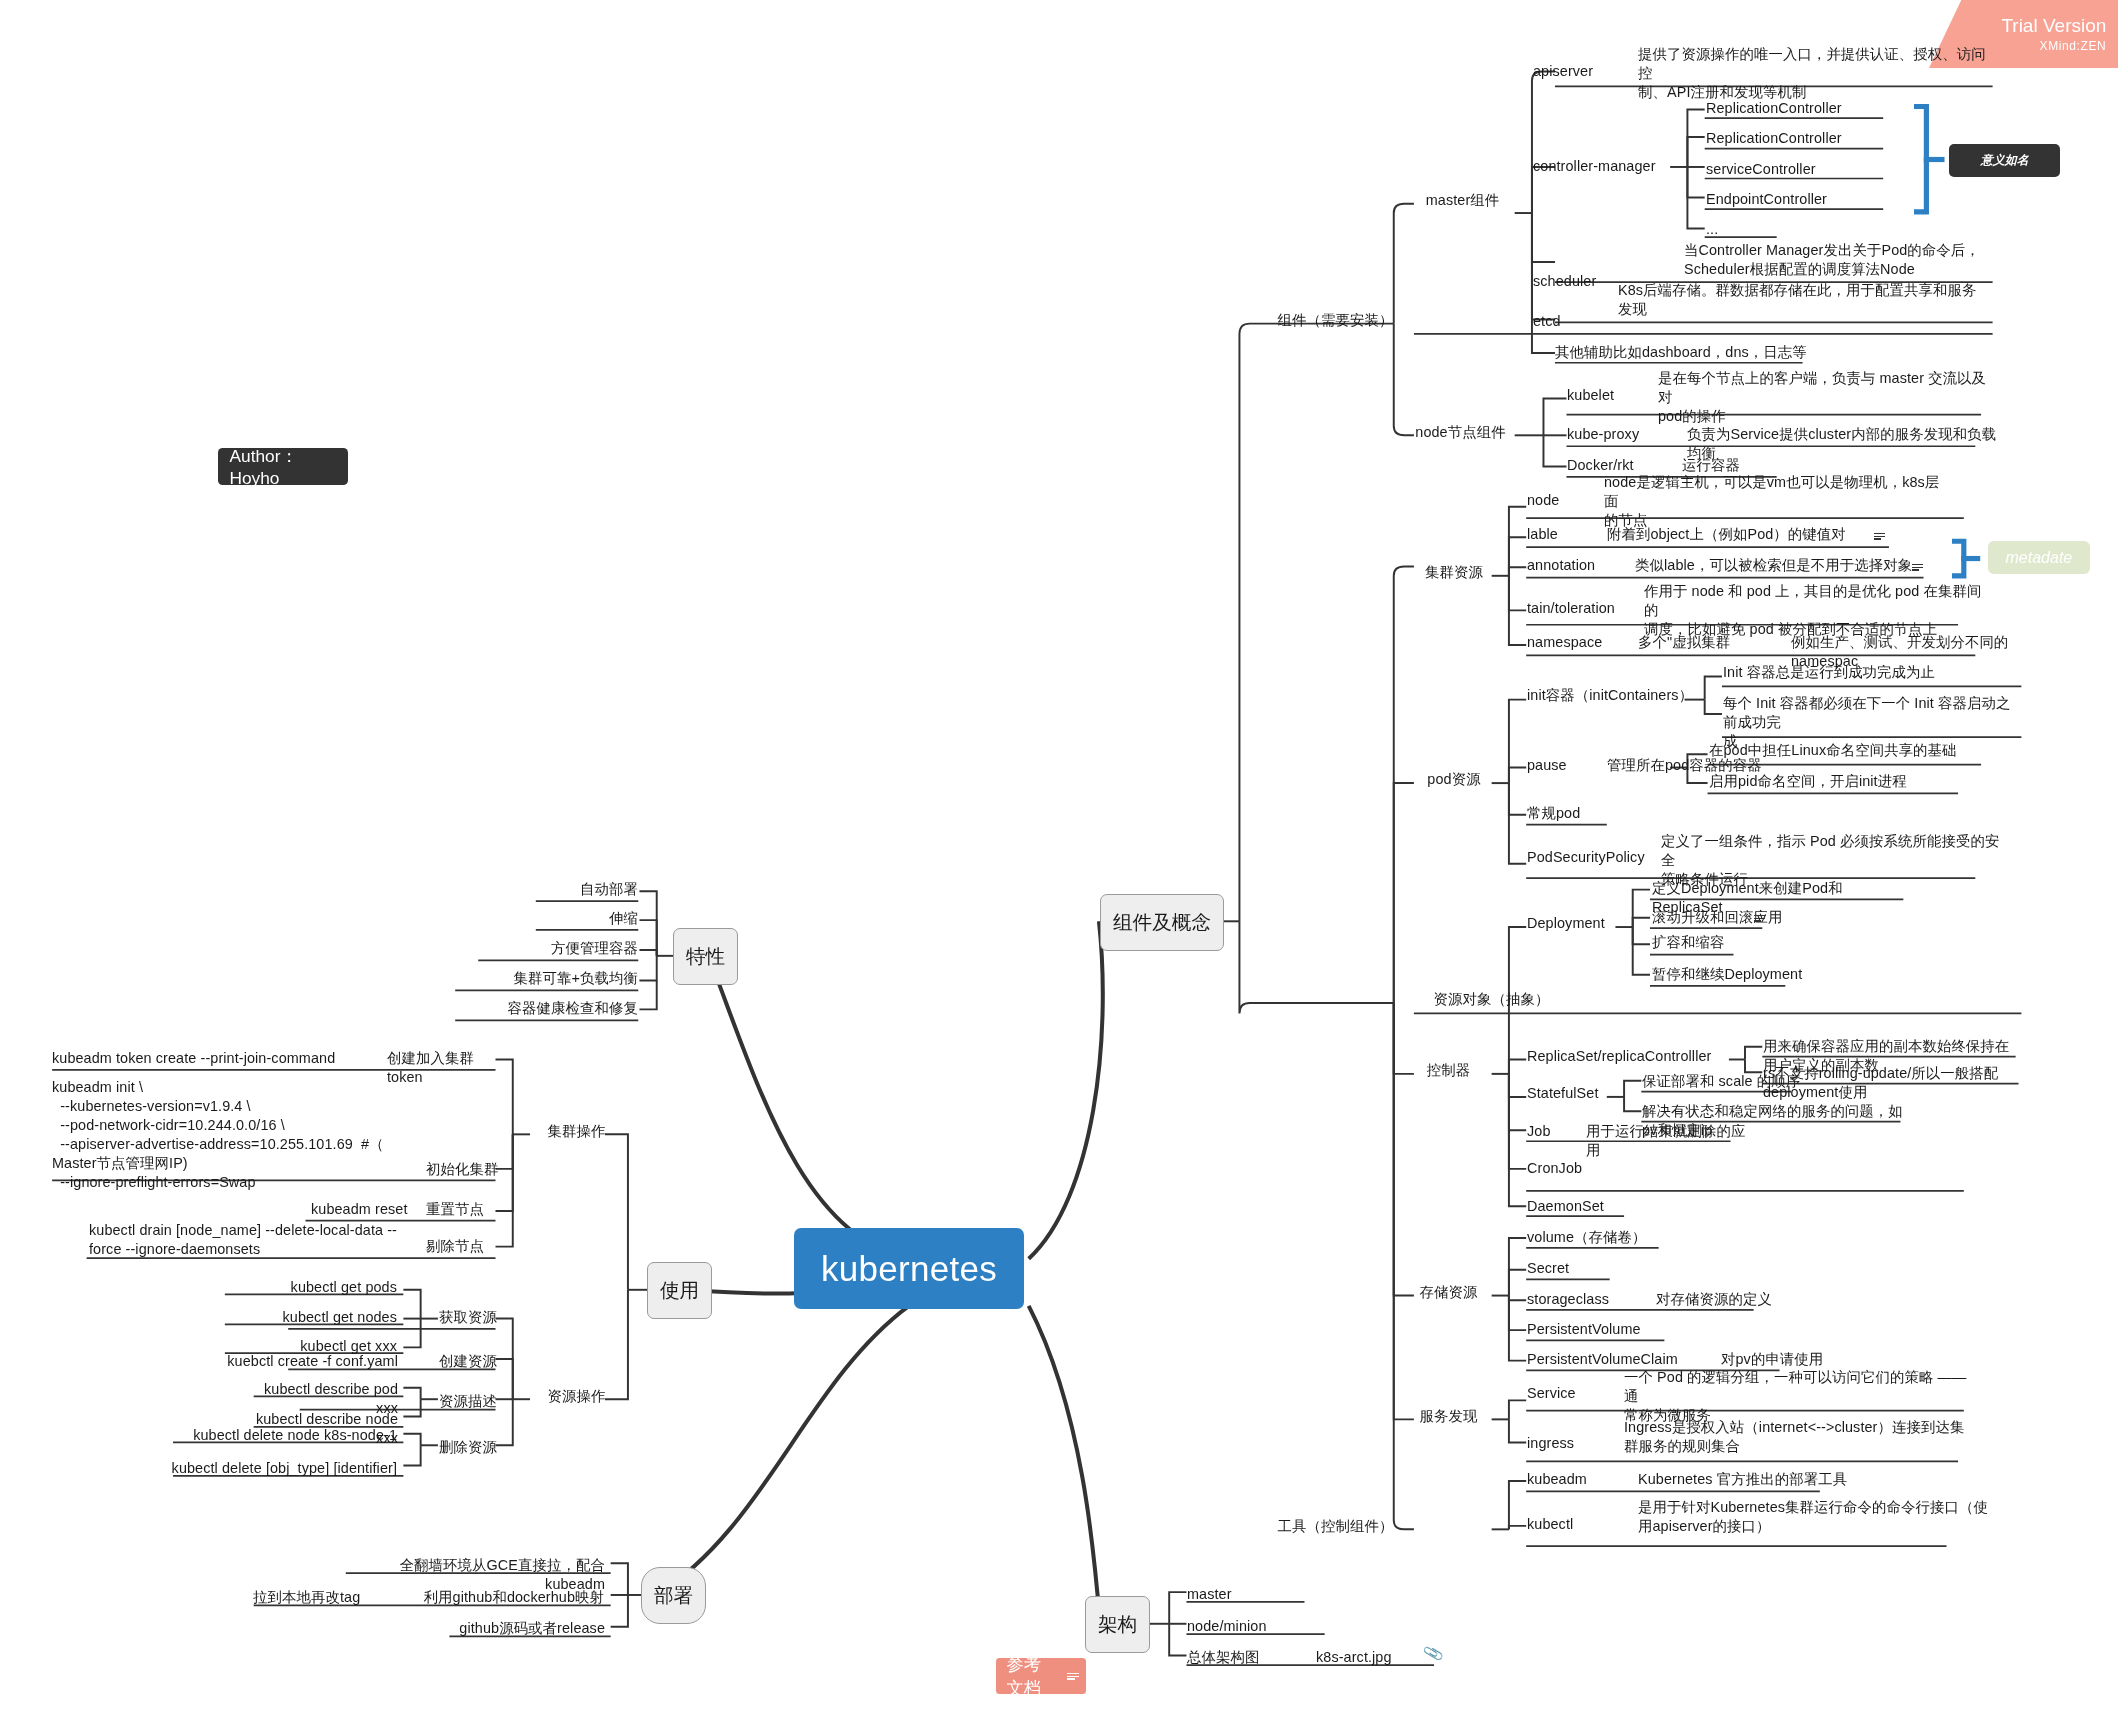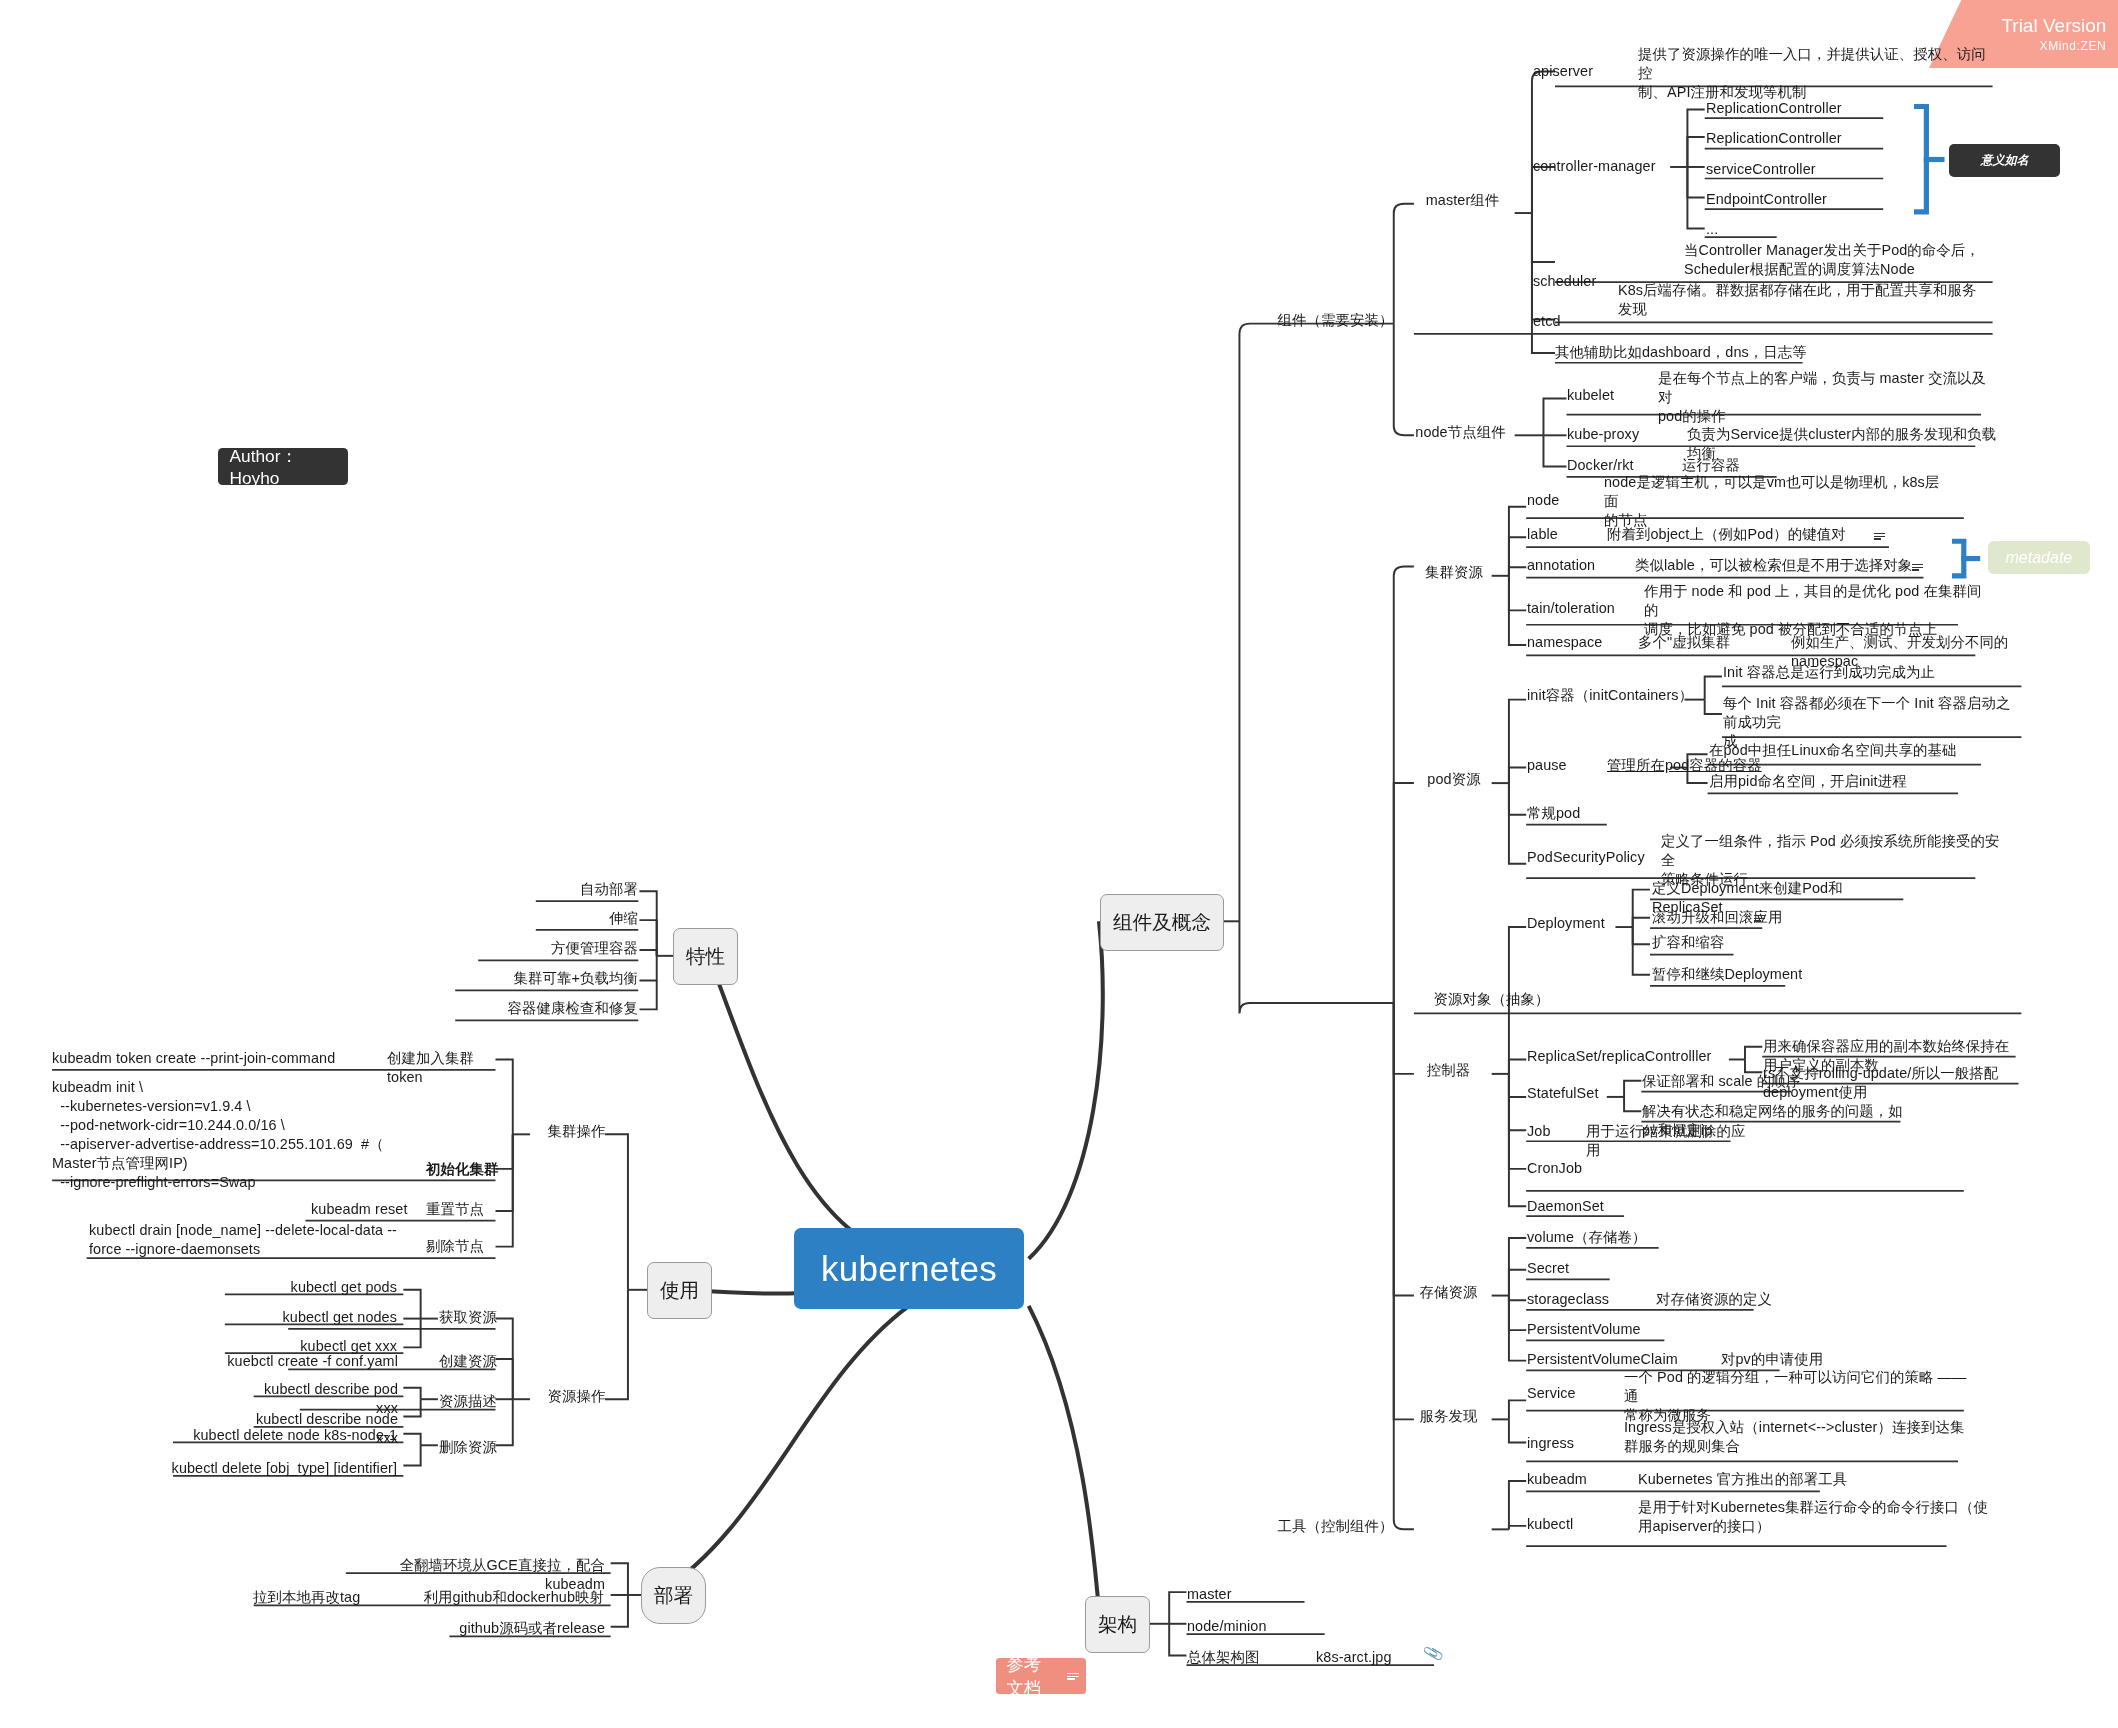--- a/index.html
+++ b/index.html
@@ -443,21 +443,21 @@
   <div class="node leaf" style="left:1638px; top:633px; width:138px;">多个"虚拟集群</div>
   <div class="node leaf" style="left:1791px; top:633px; width:242px;">例如生产、测试、开发划分不同的namespac</div>
 
   <div class="node leaf" style="left:1411px; top:770px; width:86px; text-align:center;">pod资源</div>
   <div class="node leaf" style="left:1527px; top:686px; width:173px;">init容器（initContainers）</div>
   <div class="node leaf" style="left:1723px; top:663px; width:299px;">Init 容器总是运行到成功完成为止</div>
   <div class="node leaf" style="left:1723px; top:694px; width:299px;">每个 Init 容器都必须在下一个 Init 容器启动之前成功完
 成</div>
 
   <div class="node leaf" style="left:1527px; top:756px; width:69px;">pause</div>
-  <div class="node leaf" style="left:1607px; top:756px; width:167px;text-decoration:underline;">管理所在pod容器的容器</div>
+  <div class="node leaf" style="left:1607px; top:756px; width:167px;">管理所在pod容器的容器</div>
   <div class="node leaf" style="left:1709px; top:741px; width:276px;">在pod中担任Linux命名空间共享的基础</div>
   <div class="node leaf" style="left:1709px; top:772px; width:276px;">启用pid命名空间，开启init进程</div>
 
   <div class="node leaf" style="left:1527px; top:804px; width:104px;">常规pod</div>
 
   <div class="node leaf" style="left:1527px; top:848px; width:144px;">PodSecurityPolicy</div>
   <div class="node leaf" style="left:1661px; top:832px; width:346px;">定义了一组条件，指示 Pod 必须按系统所能接受的安全
 策略条件运行</div>
 
   <div class="node leaf" style="left:1411px; top:1061px; width:75px; text-align:center;">控制器</div>
@@ -521,21 +521,21 @@
   <div class="node leaf" style="left:536px; top:1122px; width:81px; text-align:center;">集群操作</div>
   <div class="node leaf" style="left:52px; top:1049px; width:322px;">kubeadm token create --print-join-command</div>
   <div class="node leaf" style="left:387px; top:1049px; width:115px;">创建加入集群token</div>
 
   <div class="node leaf" style="left:52px; top:1078px; width:357px;">kubeadm init \
   --kubernetes-version=v1.9.4 \
   --pod-network-cidr=10.244.0.0/16 \
   --apiserver-advertise-address=10.255.101.69  #（
 Master节点管理网IP)
   --ignore-preflight-errors=Swap</div>
-  <div class="node leaf" style="left:426px; top:1160px; width:75px;font-weight:bold;">初始化集群</div>
+  <div class="node leaf" style="left:426px; top:1160px; width:75px;">初始化集群</div>
 
   <div class="node leaf" style="left:311px; top:1200px; width:173px;">kubeadm reset</div>
   <div class="node leaf" style="left:426px; top:1200px; width:75px;">重置节点</div>
 
   <div class="node leaf" style="left:89px; top:1221px; width:311px;">kubectl drain [node_name] --delete-local-data --
 force --ignore-daemonsets</div>
   <div class="node leaf" style="left:426px; top:1237px; width:75px;">剔除节点</div>
 
   <div class="node leaf" style="left:536px; top:1387px; width:81px; text-align:center;">资源操作</div>
 

